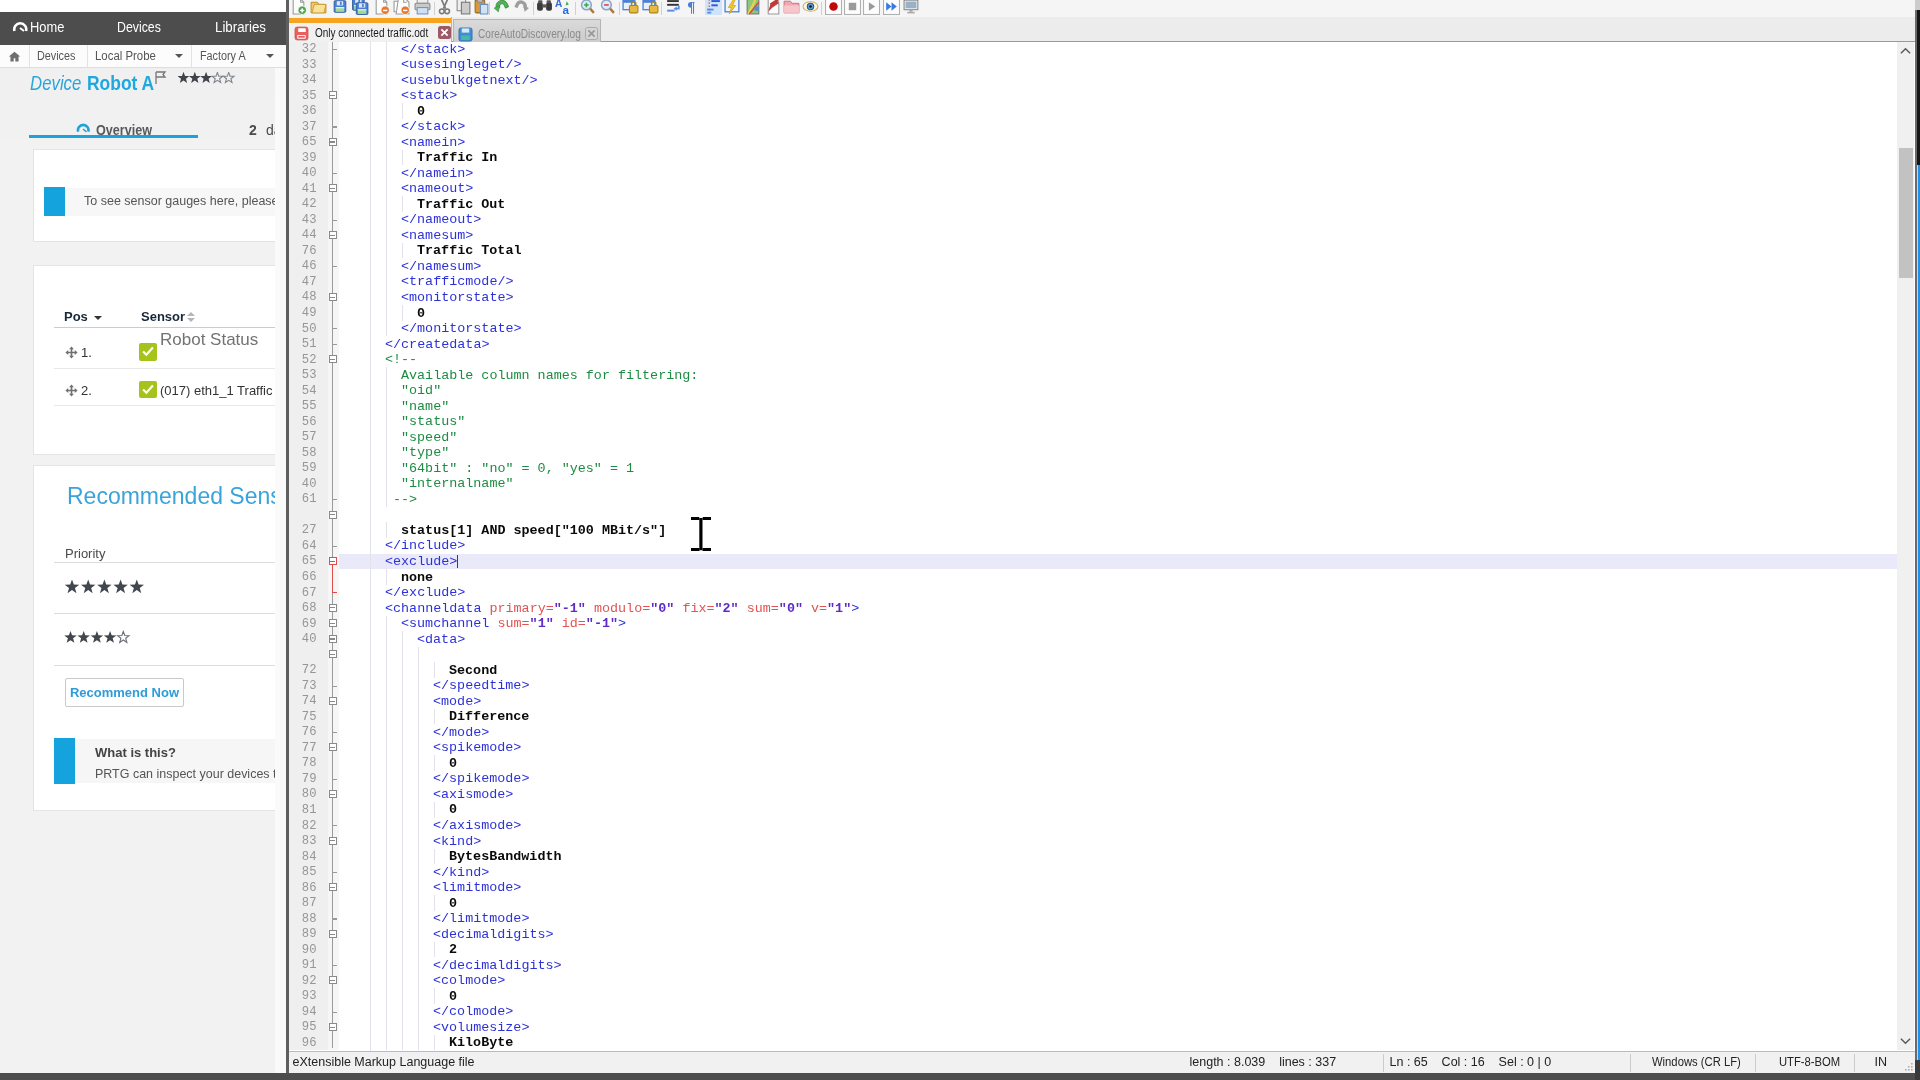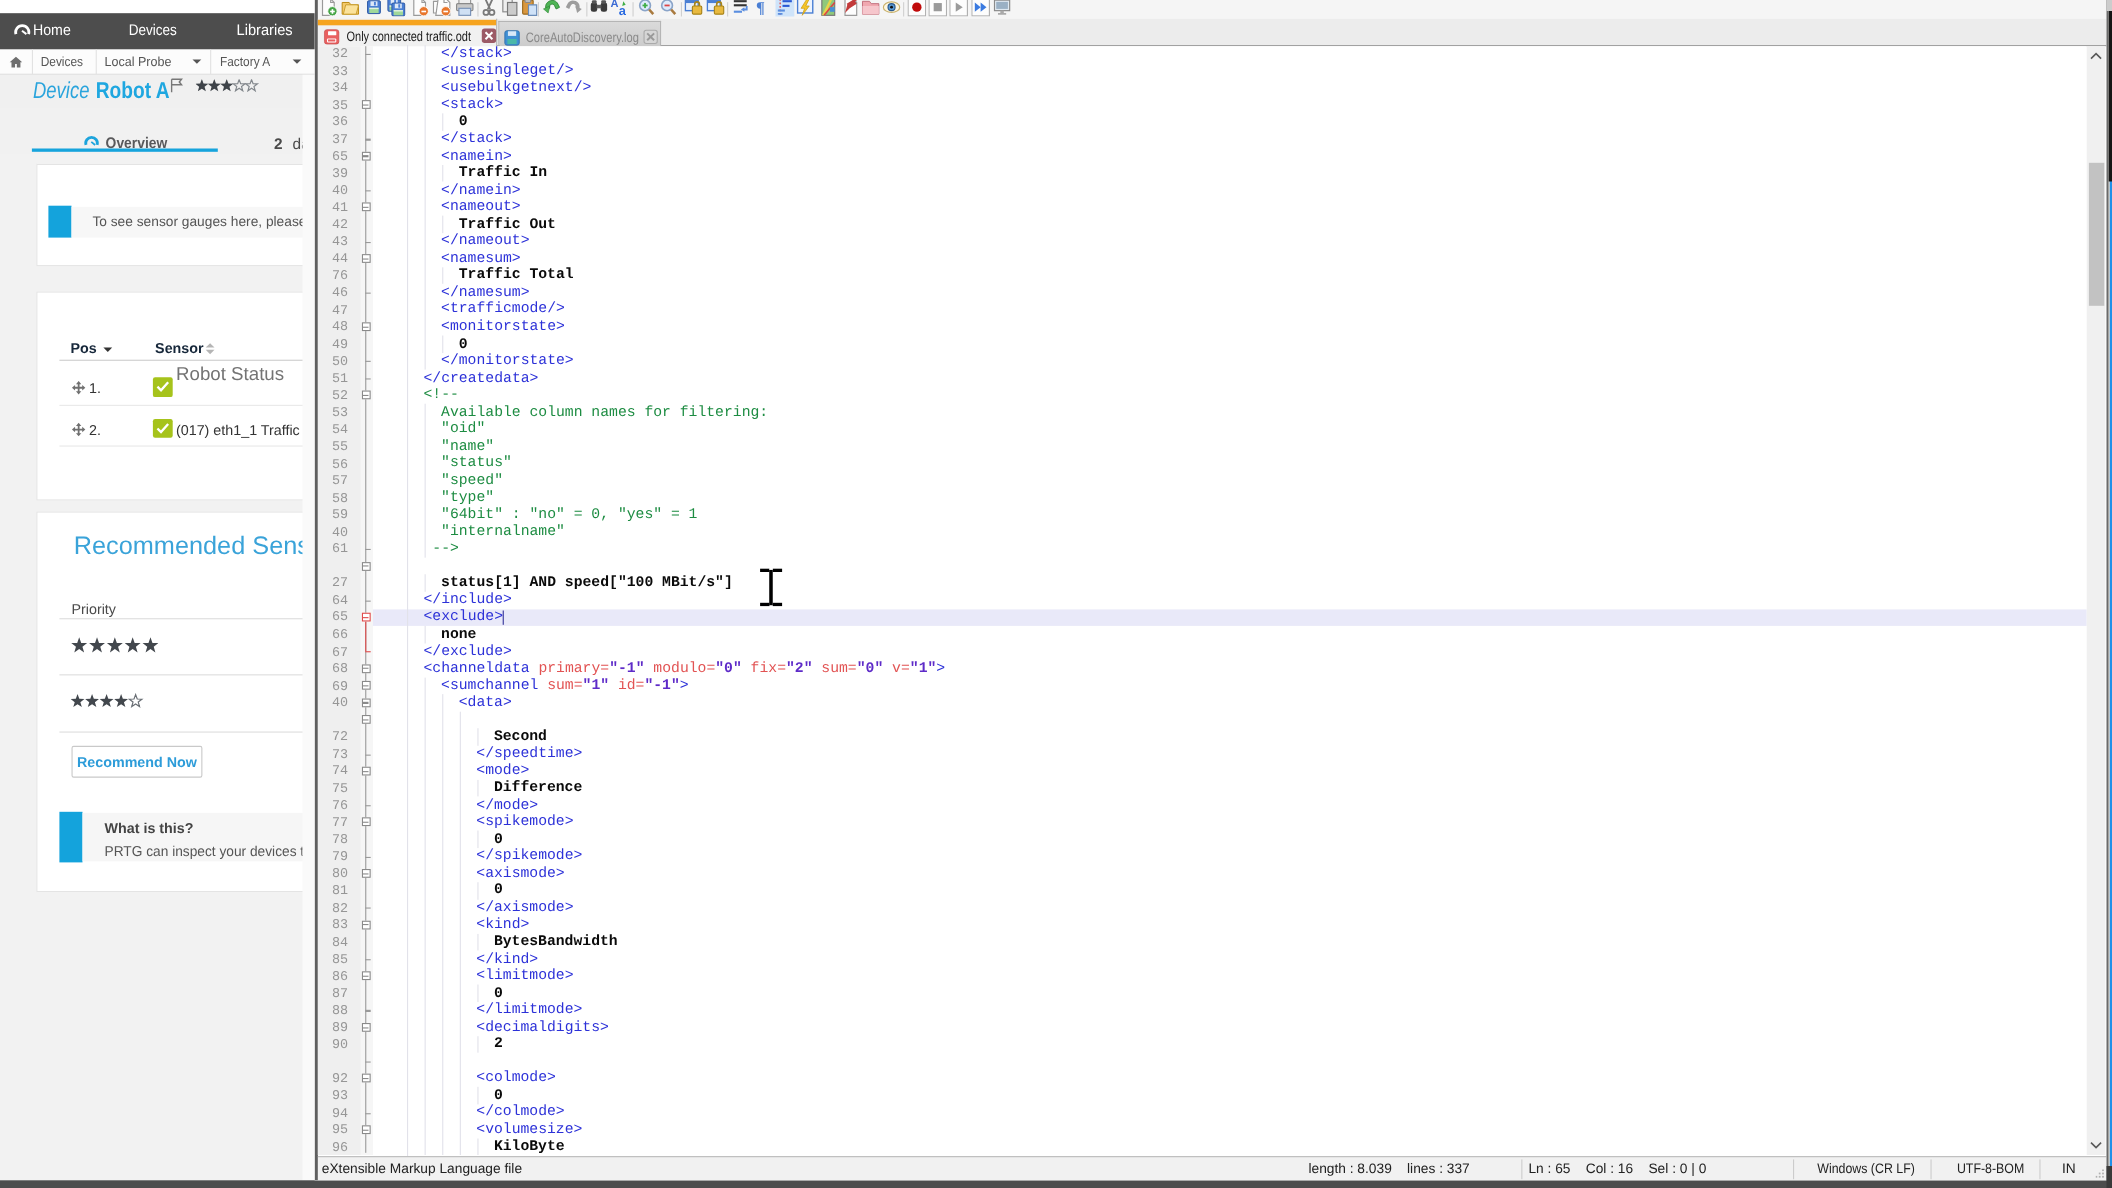--- a/index.html
+++ b/index.html
@@ -648,20 +648,24 @@
         <span class="cd" style="left:433.0px"><s class="t">&lt;/limitmode&gt;</s></span>
       </div>
       <div class="cl" style="top:926.21px">
         <span class="ln">89</span>
         <span class="cd" style="left:433.0px"><s class="t">&lt;decimaldigits&gt;</s></span>
       </div>
       <div class="cl" style="top:941.74px">
         <span class="ln">90</span>
         <span class="cd" style="left:449.0px"><s class="b">2</s></span>
       </div>
+      <div class="cl" style="top:957.27px">
+        <span class="ln">91</span>
+        <span class="cd" style="left:433.0px"><s class="t">&lt;/decimaldigits&gt;</s></span>
+      </div>
       <div class="cl" style="top:972.80px">
         <span class="ln">92</span>
         <span class="cd" style="left:433.0px"><s class="t">&lt;colmode&gt;</s></span>
       </div>
       <div class="cl" style="top:988.33px">
         <span class="ln">93</span>
         <span class="cd" style="left:449.0px"><s class="b">0</s></span>
       </div>
       <div class="cl" style="top:1003.86px">
         <span class="ln">94</span>

